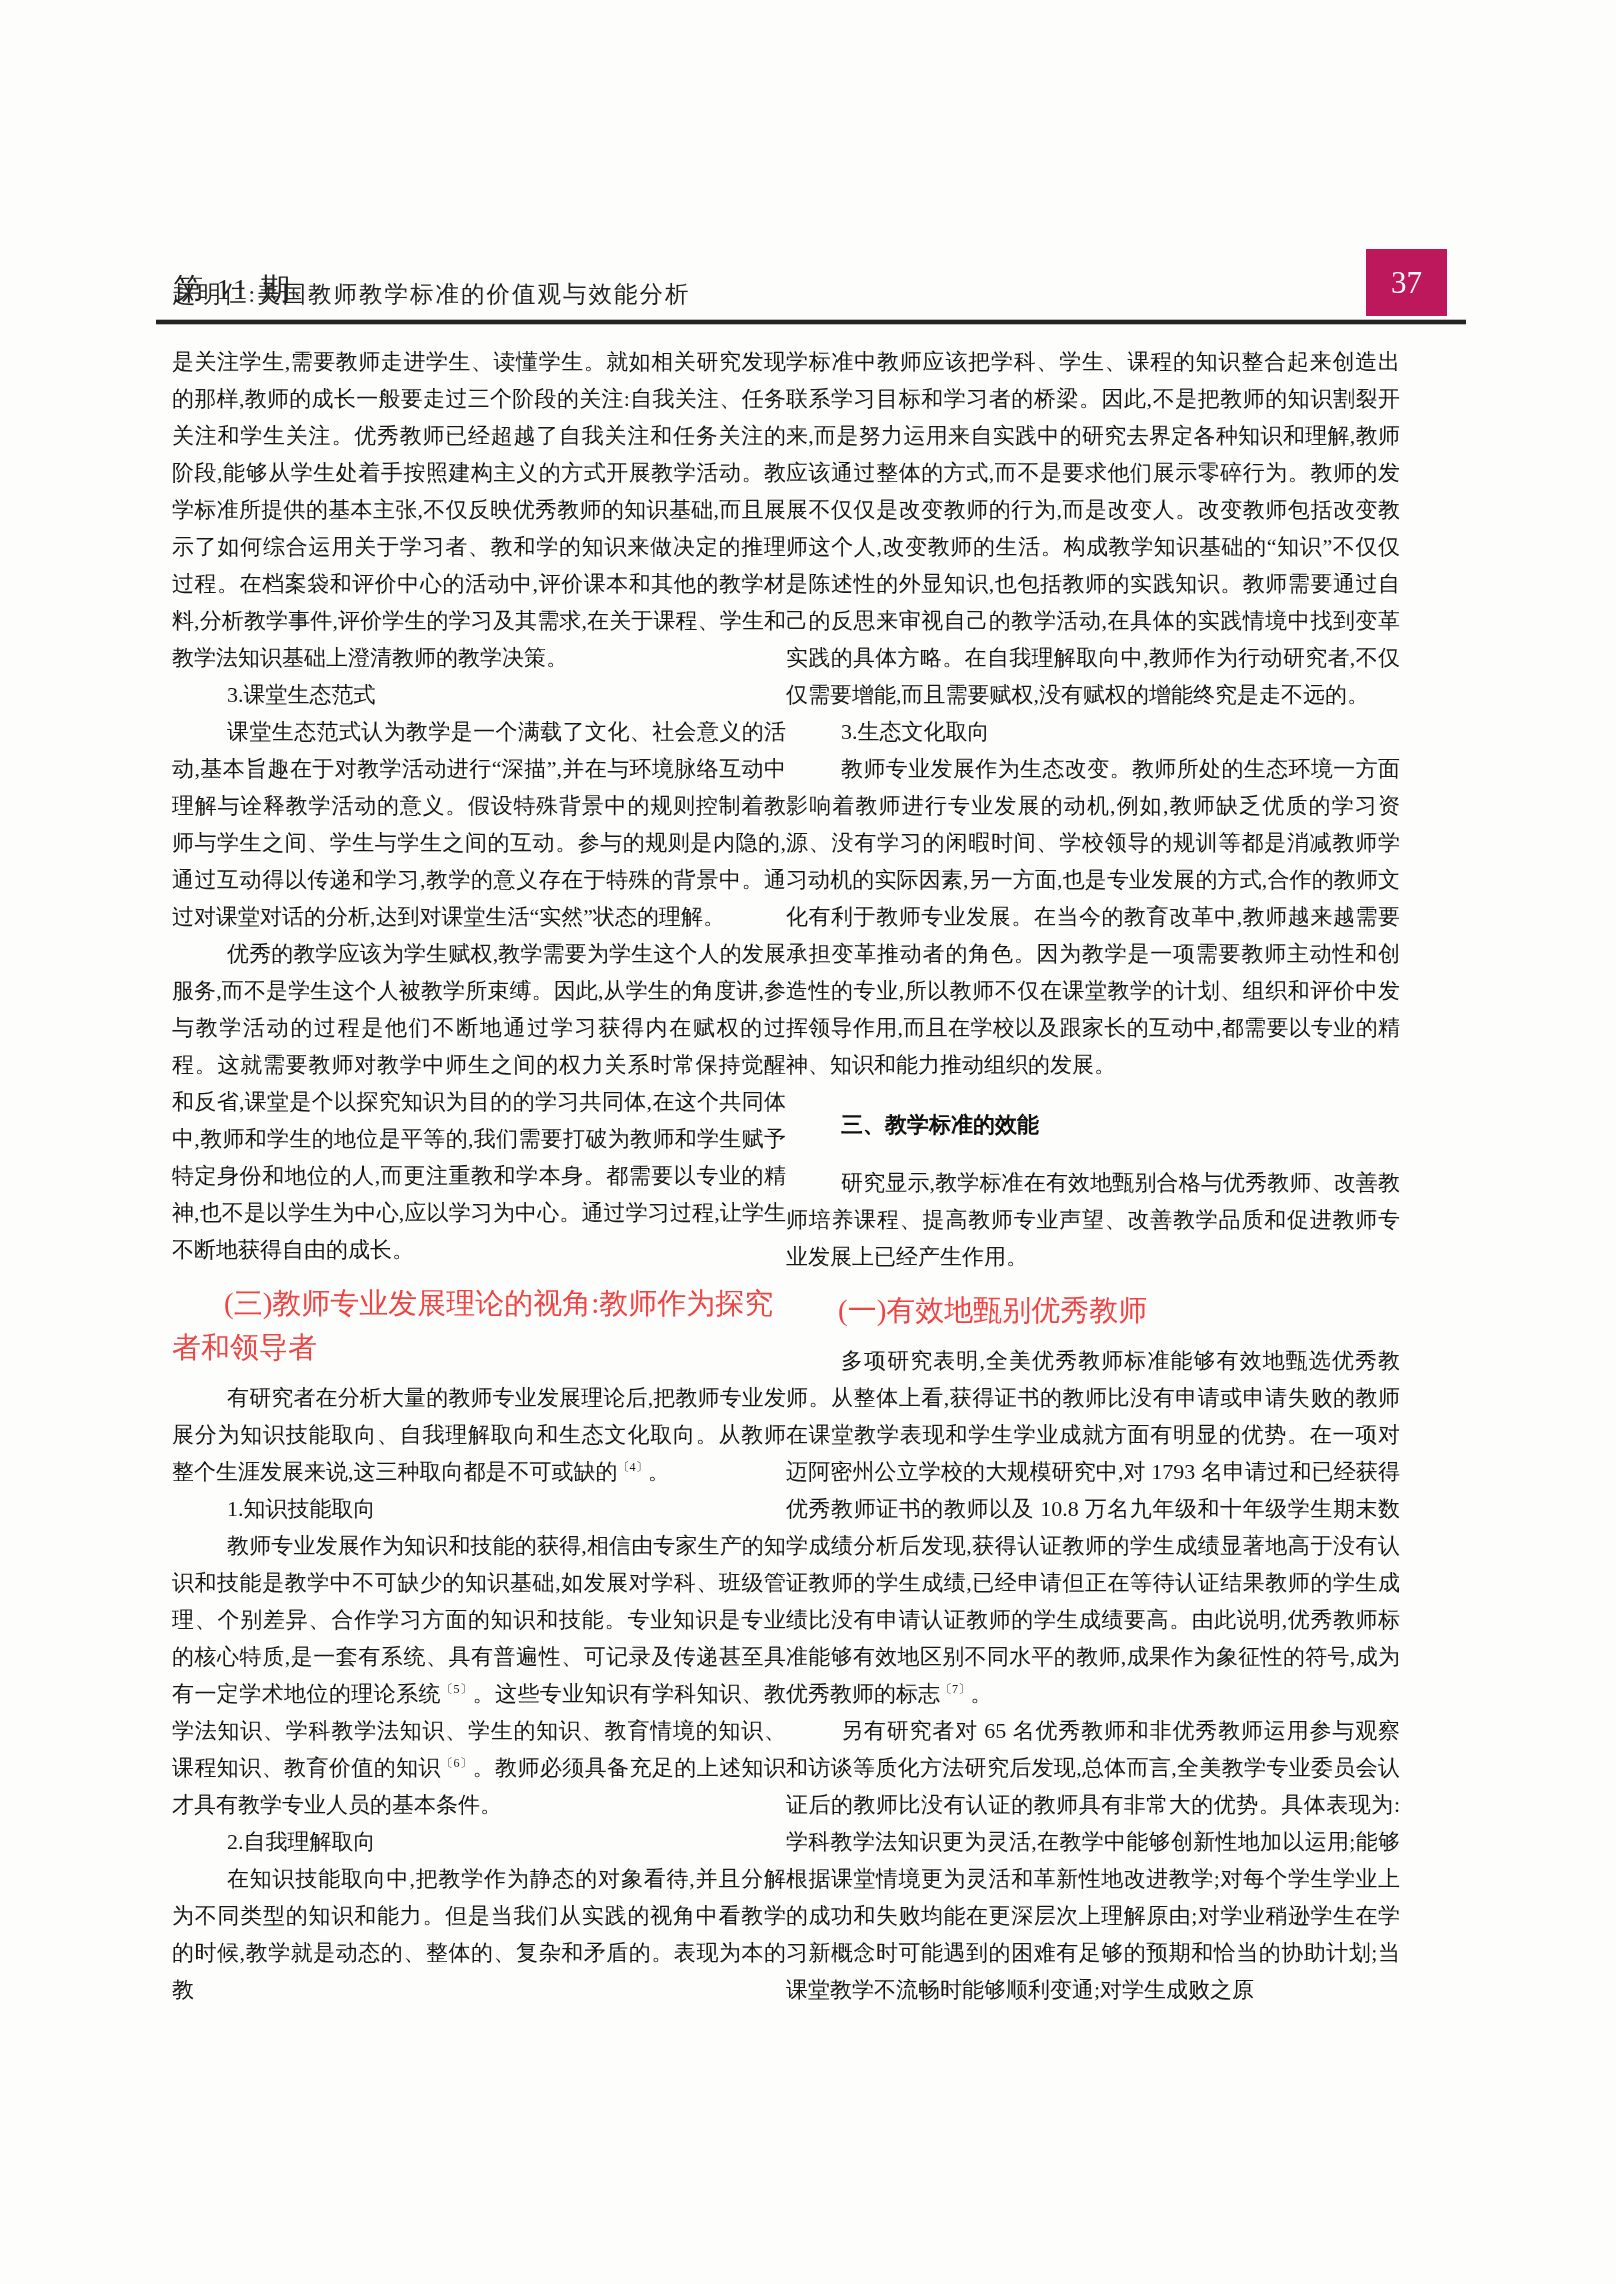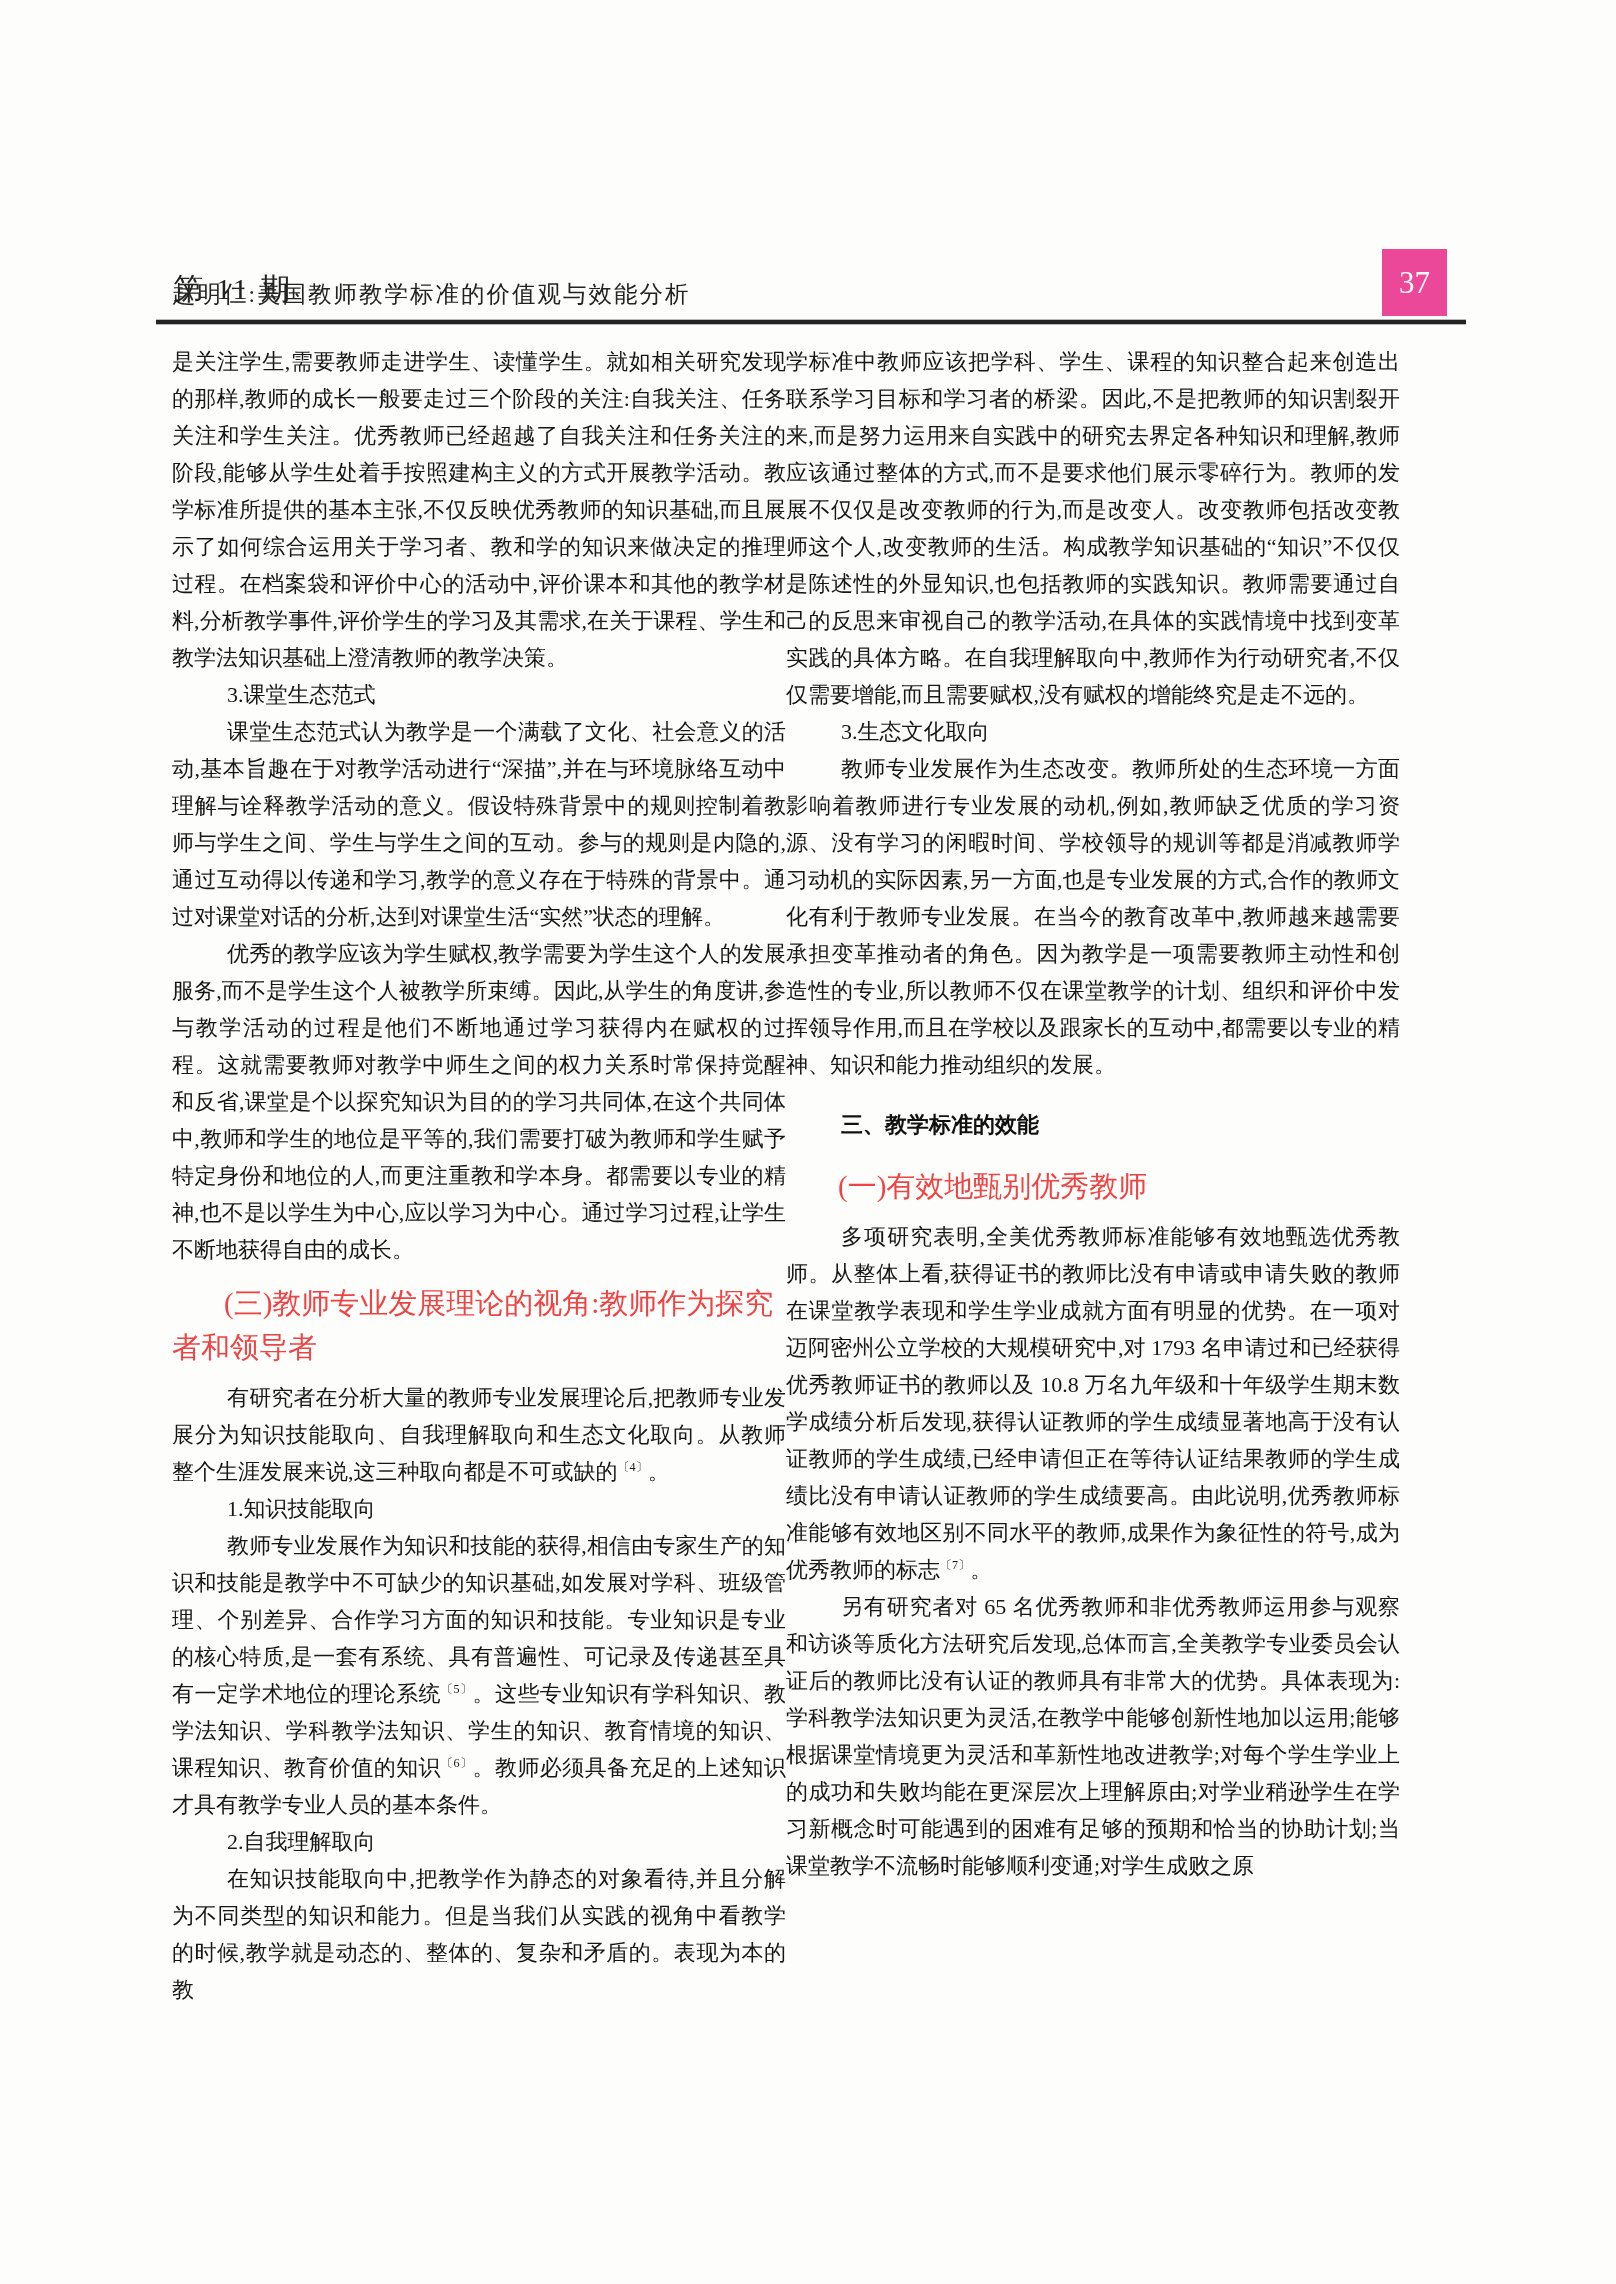--- a/index.html
+++ b/index.html
@@ -40,23 +40,23 @@
     left:0;right:0;
     bottom:9px;
     font-size:23.5px;
     letter-spacing:2px;
     color:#222;
   }
   .page-badge{
     position:absolute;
     right:3.9px;
     bottom:2.6px;
-    width:65px;
+    width:81px;
     height:67px;
-    background:#ec4899;
+    background:#be185d;
     color:#fafafa;
     display:flex;
     align-items:center;
     justify-content:center;
     font-size:31px;
   }
   .rule{
     margin-left:-15.6px;
     width:1310px;
   }
@@ -136,20 +136,21 @@
         <p class="indent"><span>教师专业发展作为知识和技能的获得,相信由专家生产的知识和技能是教学中不可缺少的知识基础,如发展对学科、班级管理、个别差异、合作学习方面的知识和技能。专业知识是专业的核心特质,是一套有系统、具有普遍性、可记录及传递甚至具有一定学术地位的理论系统</span><sup class="ref">〔5〕</sup><span>。这些专业知识有学科知识、教学法知识、学科教学法知识、学生的知识、教育情境的知识、课程知识、教育价值的知识</span><sup class="ref">〔6〕</sup><span>。教师必须具备充足的上述知识才具有教学专业人员的基本条件。</span></p>
         <p class="num">2.自我理解取向</p>
         <p class="indent">在知识技能取向中,把教学作为静态的对象看待,并且分解为不同类型的知识和能力。但是当我们从实践的视角中看教学的时候,教学就是动态的、整体的、复杂和矛盾的。表现为本的教</p>
       </div>
 
       <div class="col">
         <p class="cont">学标准中教师应该把学科、学生、课程的知识整合起来创造出联系学习目标和学习者的桥梁。因此,不是把教师的知识割裂开来,而是努力运用来自实践中的研究去界定各种知识和理解,教师应该通过整体的方式,而不是要求他们展示零碎行为。教师的发展不仅仅是改变教师的行为,而是改变人。改变教师包括改变教师这个人,改变教师的生活。构成教学知识基础的“知识”不仅仅是陈述性的外显知识,也包括教师的实践知识。教师需要通过自己的反思来审视自己的教学活动,在具体的实践情境中找到变革实践的具体方略。在自我理解取向中,教师作为行动研究者,不仅仅需要增能,而且需要赋权,没有赋权的增能终究是走不远的。</p>
         <p class="num">3.生态文化取向</p>
         <p class="indent">教师专业发展作为生态改变。教师所处的生态环境一方面影响着教师进行专业发展的动机,例如,教师缺乏优质的学习资源、没有学习的闲暇时间、学校领导的规训等都是消减教师学习动机的实际因素,另一方面,也是专业发展的方式,合作的教师文化有利于教师专业发展。在当今的教育改革中,教师越来越需要承担变革推动者的角色。因为教学是一项需要教师主动性和创造性的专业,所以教师不仅在课堂教学的计划、组织和评价中发挥领导作用,而且在学校以及跟家长的互动中,都需要以专业的精神、知识和能力推动组织的发展。</p>
         <p class="h1">三、教学标准的效能</p>
+        <p class="indent">研究显示,教学标准在有效地甄别合格与优秀教师、改善教师培养课程、提高教师专业声望、改善教学品质和促进教师专业发展上已经产生作用。</p>
         <p class="h2">(一)有效地甄别优秀教师</p>
         <p class="indent"><span>多项研究表明,全美优秀教师标准能够有效地甄选优秀教师。从整体上看,获得证书的教师比没有申请或申请失败的教师在课堂教学表现和学生学业成就方面有明显的优势。在一项对迈阿密州公立学校的大规模研究中,对 1793 名申请过和已经获得优秀教师证书的教师以及 10.8 万名九年级和十年级学生期末数学成绩分析后发现,获得认证教师的学生成绩显著地高于没有认证教师的学生成绩,已经申请但正在等待认证结果教师的学生成绩比没有申请认证教师的学生成绩要高。由此说明,优秀教师标准能够有效地区别不同水平的教师,成果作为象征性的符号,成为优秀教师的标志</span><sup class="ref">〔7〕</sup><span>。</span></p>
         <p class="indent">另有研究者对 65 名优秀教师和非优秀教师运用参与观察和访谈等质化方法研究后发现,总体而言,全美教学专业委员会认证后的教师比没有认证的教师具有非常大的优势。具体表现为:学科教学法知识更为灵活,在教学中能够创新性地加以运用;能够根据课堂情境更为灵活和革新性地改进教学;对每个学生学业上的成功和失败均能在更深层次上理解原由;对学业稍逊学生在学习新概念时可能遇到的困难有足够的预期和恰当的协助计划;当课堂教学不流畅时能够顺利变通;对学生成败之原</p>
       </div>
 
     </div>
   </div>
 </div>
 
 

